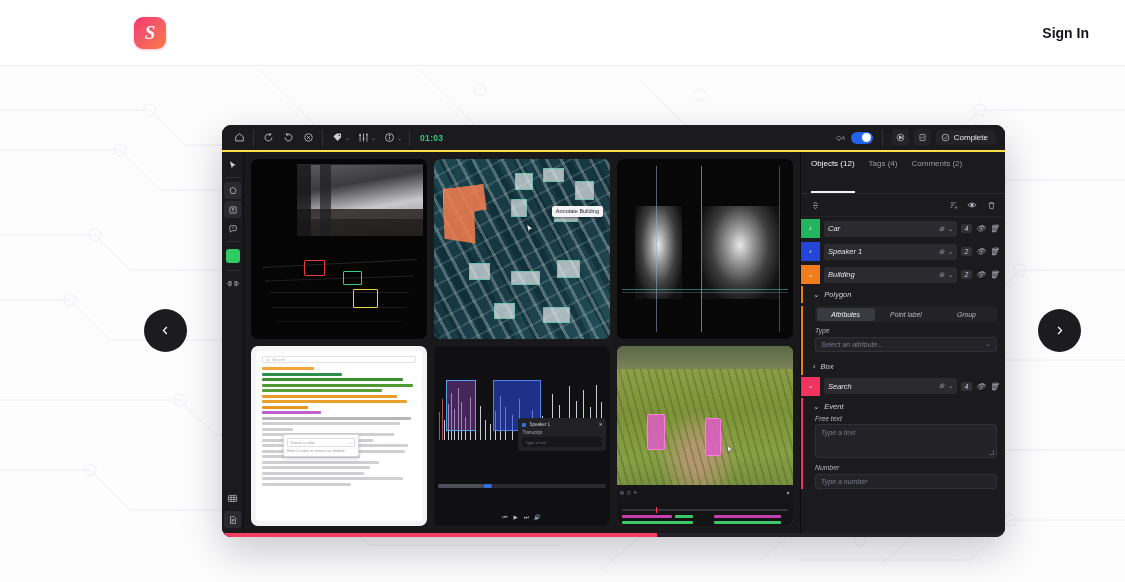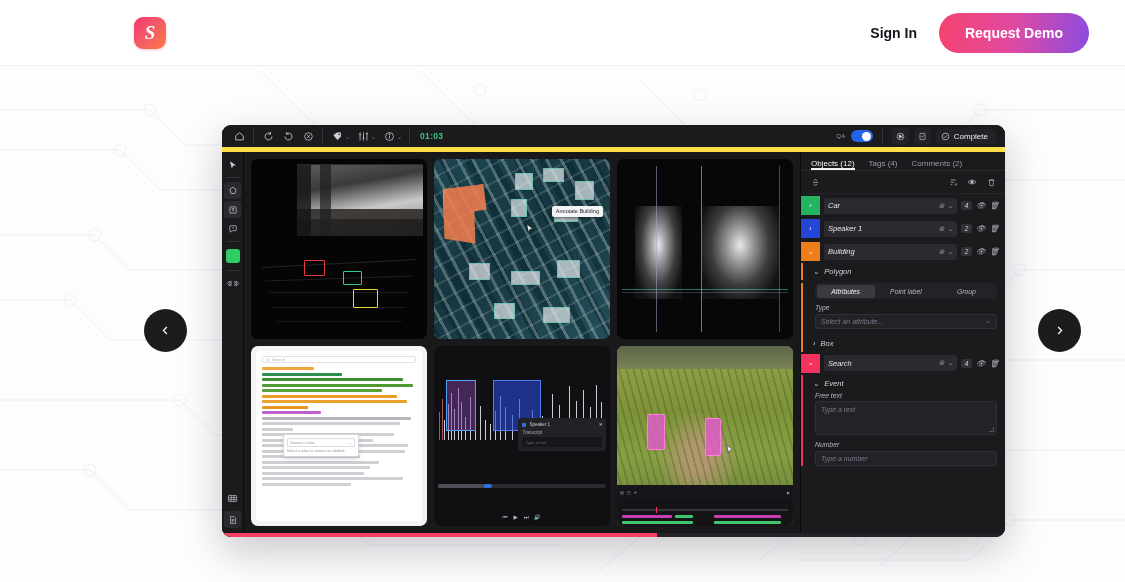--- a/index.html
+++ b/index.html
@@ -64,21 +64,21 @@
     left: 222px; top: 125px; width: 783px; height: 412px;
     background: #121214; border-radius: 9px; overflow: hidden;
     display: flex; flex-direction: column;
     box-shadow: 0 14px 40px rgba(10,10,25,.22);
     font-size: 8px; color: #d8d8de;
   }
 
   
   #app-toolbar {
     height: 27px; background: #1b1b1e; display: flex; align-items: center;
-    padding: 0 7px; gap: 0; border-bottom: 5px solid #fde047;
+    padding: 0 7px; gap: 0; border-bottom: 2px solid #fde047;
   }
   .tb-btn {
     width: 20px; height: 20px; display: flex; align-items: center; justify-content: center;
     color: #cfcfd6; cursor: pointer; border-radius: 3px;
   }
   .tb-sep { width: 1px; height: 16px; background: #333338; margin: 0 4px; }
   .tb-caret { font-size: 6px; color: #8b8b95; margin-left: -2px; margin-right: 3px; cursor: pointer; }
   #timer { color: #35c77f; font-size: 8.5px; font-weight: 600; margin-left: 6px; letter-spacing: .3px; }
   #tb-right { margin-left: auto; display: flex; align-items: center; gap: 5px; padding-right: 2px; }
   #qa-label { font-size: 6px; color: #9a9aa3; letter-spacing: .4px; }
@@ -226,21 +226,21 @@
   .tl-track { position: absolute; height: 3px; border-radius: 1px; }
   #vid-topbar { position: absolute; left: 0; bottom: 14%; width: 100%; height: 9%;
     background: #16161a; display: flex; align-items: center; gap: 3px; padding: 0 3px; color: #9a9aa4; font-size: 4px; }
 
   
   #right-panel {
     width: 205px; background: #1b1b1e; border-left: 1px solid #0c0c0e;
     display: flex; flex-direction: column; min-height: 0;
   }
   #rp-tabs { display: flex; gap: 14px; padding: 7px 10px 0; border-bottom: 1px solid #2a2a2f; }
-  .rp-tab { font-size: 8px; color: #9a9aa3; padding-bottom: 0; cursor: pointer; }
+  .rp-tab { font-size: 8px; color: #9a9aa3; padding-bottom: 23px; cursor: pointer; }
   .rp-tab.active { color: #f2f2f5; border-bottom: 2px solid #f2f2f5; }
   #rp-toolrow {
     display: flex; align-items: center; padding: 4px 7px; gap: 5px;
     border-bottom: 1px solid #252529;
   }
   .rp-tool { width: 14px; height: 14px; display: flex; align-items: center; justify-content: center; color: #c2c2ca; cursor: pointer; }
   #rp-scroll { flex: 1; overflow: hidden; padding-bottom: 4px; font-style: italic; }
 
   .obj-row { display: flex; align-items: center; gap: 4px; padding: 2px 6px 2px 0; position: relative; }
   .obj-color { width: 19px; height: 19px; display: flex; align-items: center; justify-content: center; color: #fff; font-size: 7px; cursor: pointer; flex: none; }
@@ -322,21 +322,20 @@
         <circle cx="860" cy="540" r="6"></circle>
     </g>
   </svg>
 
   <div id="navbar">
     <div class="brand">
       <div class="logo-tile">S</div>
     </div>
     <div id="nav-right">
       <div id="signin">Sign In</div>
-      <button id="request-demo">Request Demo</button>
     </div>
   </div>
 
   <button class="carousel-btn" id="prev-btn">
     <svg width="11" height="11" viewBox="0 0 16 16" fill="none" stroke="#fff" stroke-width="1.8">
         <path d="M10 3 L5 8 L10 13"></path>
       </svg>
   </button>
   <button class="carousel-btn" id="next-btn">
     <svg width="11" height="11" viewBox="0 0 16 16" fill="none" stroke="#fff" stroke-width="1.8">

